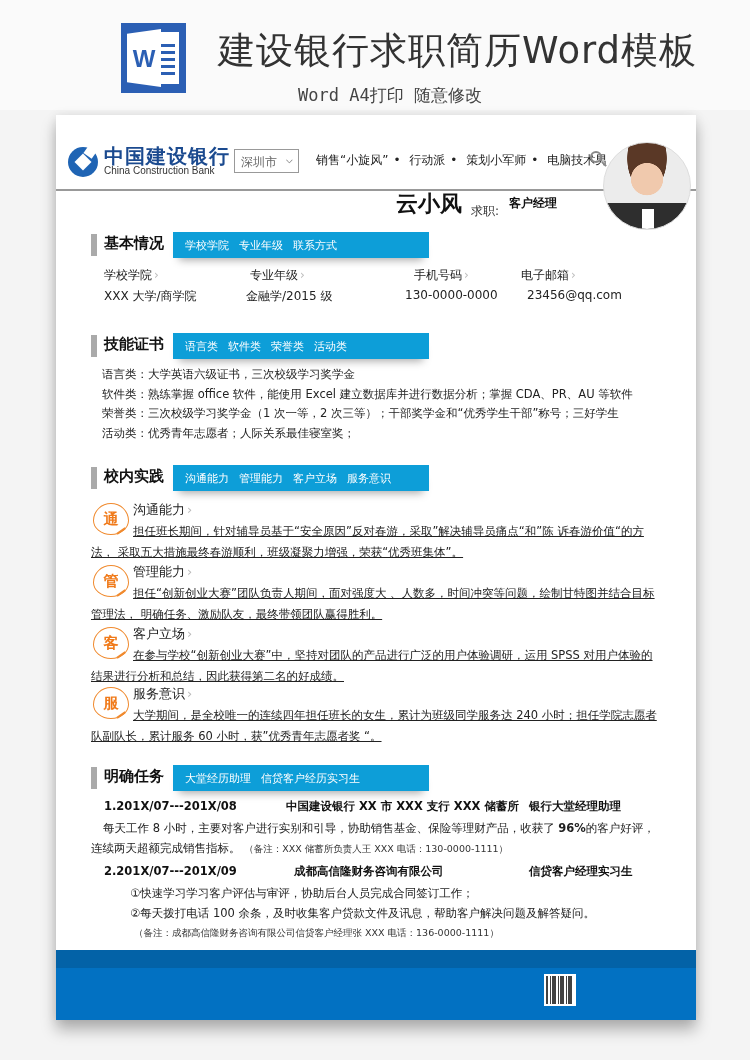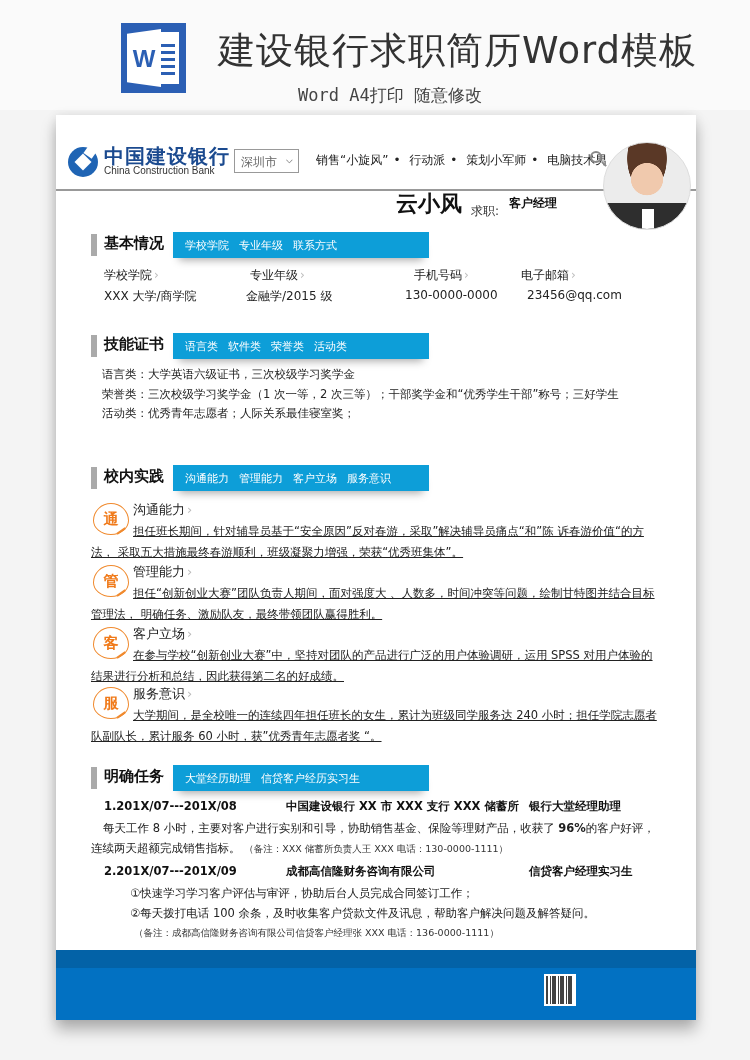--- a/index.html
+++ b/index.html
@@ -164,20 +164,21 @@
 
   <div class="section-head" style="top:218px">
     <div class="marker"></div>
     <div class="title">技能证书</div>
     <div class="bar">
       <span>语言类</span><span>软件类</span><span>荣誉类</span><span>活动类</span>
     </div>
   </div>
   <div class="lines" style="top:250px">
     <div>语言类：大学英语六级证书，三次校级学习奖学金</div>
+    <div>软件类：熟练掌握 office 软件，能使用 Excel 建立数据库并进行数据分析；掌握 CDA、PR、AU 等软件</div>
     <div>荣誉类：三次校级学习奖学金（1 次一等，2 次三等）；干部奖学金和“优秀学生干部”称号；三好学生</div>
     <div>活动类：优秀青年志愿者；人际关系最佳寝室奖；</div>
   </div>
 
   <div class="section-head" style="top:350px">
     <div class="marker"></div>
     <div class="title">校内实践</div>
     <div class="bar">
       <span>沟通能力</span><span>管理能力</span><span>客户立场</span><span>服务意识</span>
     </div>
@@ -217,21 +218,21 @@
     <span style="left:182px">中国建设银行 XX 市 XXX 支行 XXX 储蓄所</span>
     <span style="left:425px">银行大堂经理助理</span>
   </div>
   <div class="bank-text" style="top:703px; text-indent:12px">
     <span>每天工作 8 小时，主要对客户进行实别和引导，协助销售基金、保险等理财产品，收获了 </span><b>96%</b><span>的客户好评，连续两天超额完成销售指标。</span>
     <span class="note">（备注：XXX 储蓄所负责人王 XXX 电话：130-0000-1111）</span>
   </div>
 
   <div class="job-row" style="top:749px">
     <span style="left:0">2.201X/07---201X/09</span>
-    <span style="left:182px">成都高信隆财务咨询有限公司</span>
+    <span style="left:190px">成都高信隆财务咨询有限公司</span>
     <span style="left:425px">信贷客户经理实习生</span>
   </div>
   <div class="bank-text" style="top:768px; left:74px; width:540px">
     <div>①快速学习学习客户评估与审评，协助后台人员完成合同签订工作；</div>
     <div>②每天拨打电话 100 余条，及时收集客户贷款文件及讯息，帮助客户解决问题及解答疑问。</div>
     <div class="note" style="margin-left:4px">（备注：成都高信隆财务咨询有限公司信贷客户经理张 XXX 电话：136-0000-1111）</div>
   </div>
 
   <div class="footer">
     <div class="stripe"></div>

